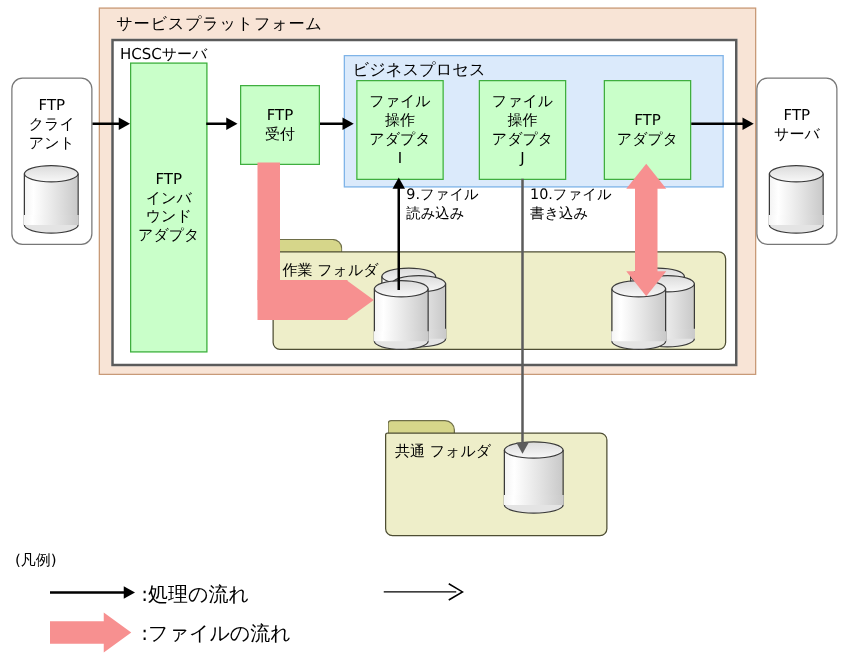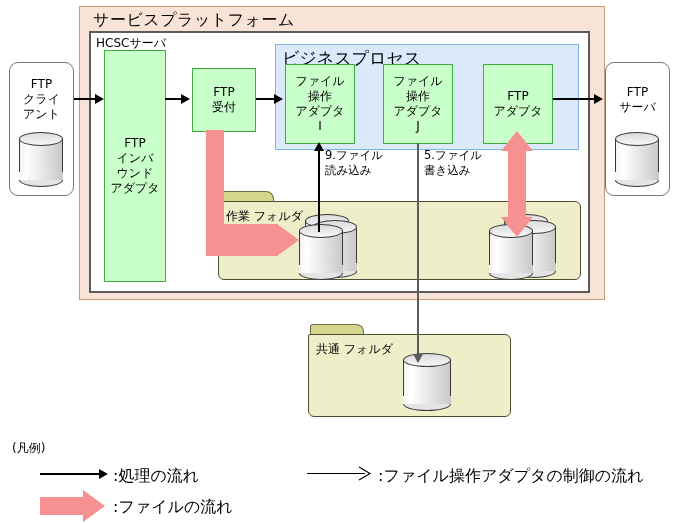--- a/index.html
+++ b/index.html
@@ -9,33 +9,33 @@
     color:#000;overflow:hidden;
   }
   .abs{position:absolute;}
   .ctr{display:flex;align-items:center;justify-content:center;text-align:center;}
 
   
   #platform-box{
     left:79px;top:6px;width:524px;height:292px;
     background:#f8e4d6;border:1px solid #c89a78;
   }
-  #platform-label{left:93px;top:10px;font-size:16px;letter-spacing:.5px;}
+  #platform-label{left:93px;top:10px;font-size:13px;letter-spacing:.5px;}
 
   #hcsc-box{
     left:89px;top:31px;width:497px;height:258px;
     background:#ffffff;border:2px solid #5b5b5b;
   }
   #hcsc-label{left:96px;top:35px;font-size:12px;}
 
   #bp-box{
     left:275px;top:44px;width:302px;height:104px;
     background:#dbeafb;border:1px solid #7fb4e8;
   }
-  #bp-label{left:282px;top:47px;font-size:17px;}
+  #bp-label{left:282px;top:47px;font-size:13px;}
 
   
   .greenbox{
     background:#c9ffc9;border:1px solid #3fae3f;
     font-size:12px;line-height:15px;color:#000;
   }
   #ftp-inbound-adapter{left:104px;top:50px;width:60px;height:230px;}
   #ftp-reception{left:192px;top:68px;width:62px;height:62px;}
   #file-op-adapter-i{left:285px;top:64px;width:68px;height:78px;}
   #file-op-adapter-j{left:383px;top:64px;width:68px;height:78px;}
@@ -79,21 +79,21 @@
   }
   .folder .body{
     position:absolute;left:0;top:10px;right:0;bottom:0;
     background:#eeeec9;border:1px solid #4e4e33;border-radius:2px 6px 6px 6px;
     box-sizing:border-box;
   }
   .folder .flabel{
     position:absolute;left:8px;top:18px;font-size:12px;line-height:15px;text-align:center;
   }
   #work-folder{left:218px;top:191px;width:363px;height:89px;}
-  #common-folder{left:308px;top:324px;width:203px;height:93px;}
+  #common-folder{left:308px;top:336px;width:178px;height:93px;}
 
   
   .line-h{position:absolute;height:0;border-top:2px solid #000;}
   .line-v{position:absolute;width:0;border-left:2px solid #000;}
   .line-v-gray{position:absolute;width:0;border-left:2px solid #5c5c5c;}
   .arrowhead-r{
     position:absolute;width:0;height:0;
     border-top:5px solid transparent;border-bottom:5px solid transparent;
     border-left:9px solid #000;
   }
@@ -260,21 +260,21 @@
 <div class="line-h" style="left:553px;top:98px;width:42px;"></div>
 <div class="arrowhead-r" style="left:594px;top:94px;"></div>
 
 <div class="line-v" style="left:318px;top:150px;height:82px;"></div>
 <div class="arrowhead-u" style="left:314px;top:142px;"></div>
 <div class="step-cap" style="left:325px;top:148px;white-space:pre-line;">9.ファイル
 読み込み</div>
 
 <div class="line-v-gray" style="left:417px;top:143px;height:215px;"></div>
 <div class="arrowhead-d-gray" style="left:413px;top:354px;"></div>
-<div class="step-cap" style="left:424px;top:148px;white-space:pre-line;">5.ファイル
+<div class="step-cap" style="left:424px;top:148px;white-space:pre-line;">10.ファイル
 書き込み</div>
 
 <div class="pink" style="left:206px;top:130px;width:18px;height:110px;"></div>
 <div class="pink" style="left:206px;top:224px;width:72px;height:32px;"></div>
 <div class="pink-head-r" style="left:277px;top:224px;"></div>
 
 <div class="pink" style="left:508px;top:150px;width:18px;height:68px;"></div>
 <div class="pink-head-u" style="left:501px;top:131px;"></div>
 <div class="pink-head-d" style="left:501px;top:217px;"></div>
 
@@ -288,14 +288,13 @@
   <div class="pink" style="left:30px;top:57px;width:44px;height:18px;"></div>
   <div class="pink-head-r" style="left:73px;top:50px;"></div>
   <div class="lg-text" style="left:103px;top:57px;">:ファイルの流れ</div>
 
   <div class="abs" style="left:297px;top:33px;width:58px;border-top:1px solid #000;"></div>
   <div class="abs" style="left:348px;top:26px;width:14px;height:15px;">
     <svg width="14" height="15" viewBox="0 0 14 15">
       <path d="M1,1 L12,7.5 L1,14" fill="none" stroke="#000" stroke-width="1.2"></path>
     </svg>
   </div>
-  <div class="lg-text" style="left:368px;top:26px;">:ファイル操作アダプタの制御の流れ</div>
 </div>
 
 </body></html>

